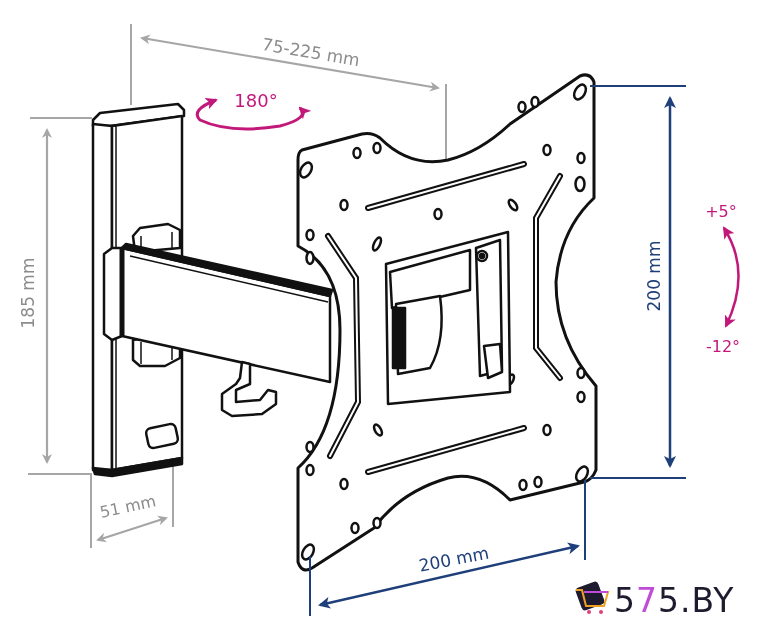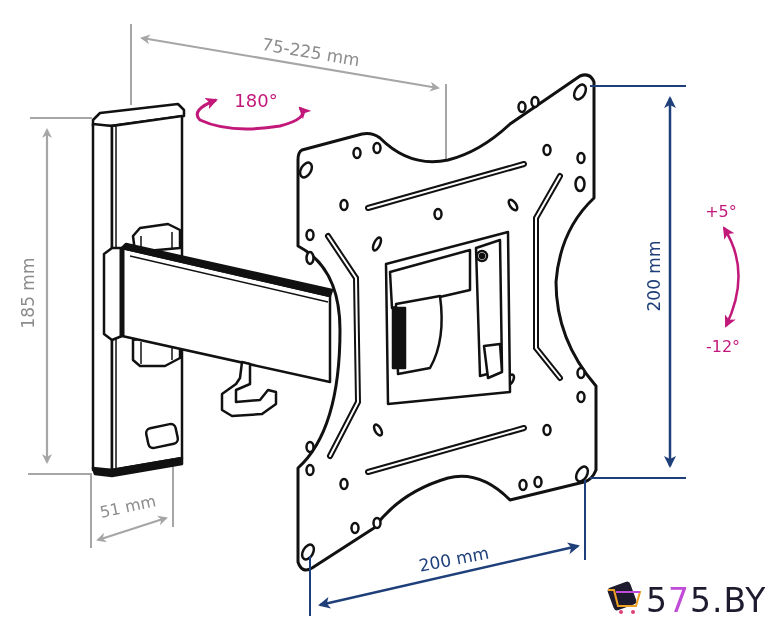--- a/index.html
+++ b/index.html
@@ -1,20 +1,20 @@
 <!DOCTYPE html>
 <html><head>
 <meta charset="utf-8">
 <style>
   html, body { margin: 0; padding: 0; background: #ffffff; }
   body { width: 765px; height: 640px; position: relative; overflow: hidden; font-family: "DejaVu Sans", "Liberation Sans", sans-serif; }
   #stage { position: absolute; left: 0; top: 0; width: 765px; height: 640px; }
   svg text { font-family: "DejaVu Sans", "Liberation Sans", sans-serif; }
   .logo {
-    position: absolute; left: 604px; top: 574px; height: 52px;
+    position: absolute; left: 572px; top: 574px; height: 52px;
     display: flex; align-items: center; gap: 2px;
   }
   .logo-mark { width: 40px; height: 40px; position: relative; }
   .logo-text {
     font-family: "DejaVu Sans", "Liberation Sans", sans-serif;
     font-size: 33px; color: #1f1b2e; letter-spacing: 1px; line-height: 1;
   }
   .logo-text .c7 { color: #c04bd8; }
 </style>
 </head>

